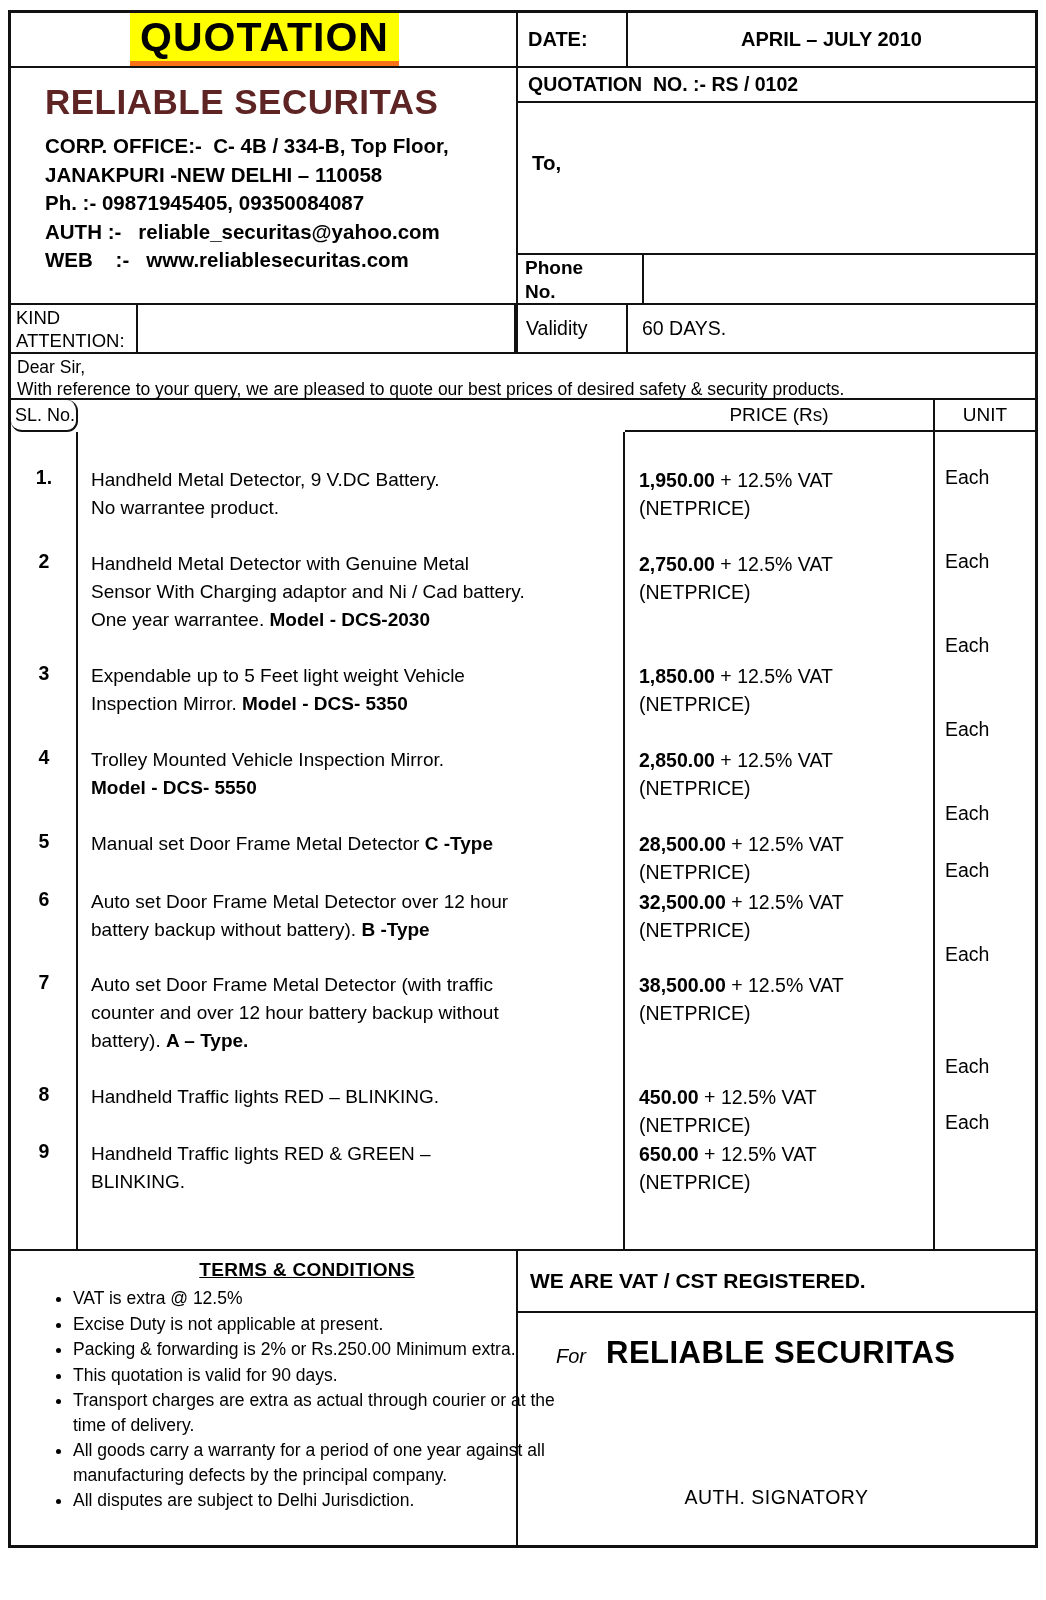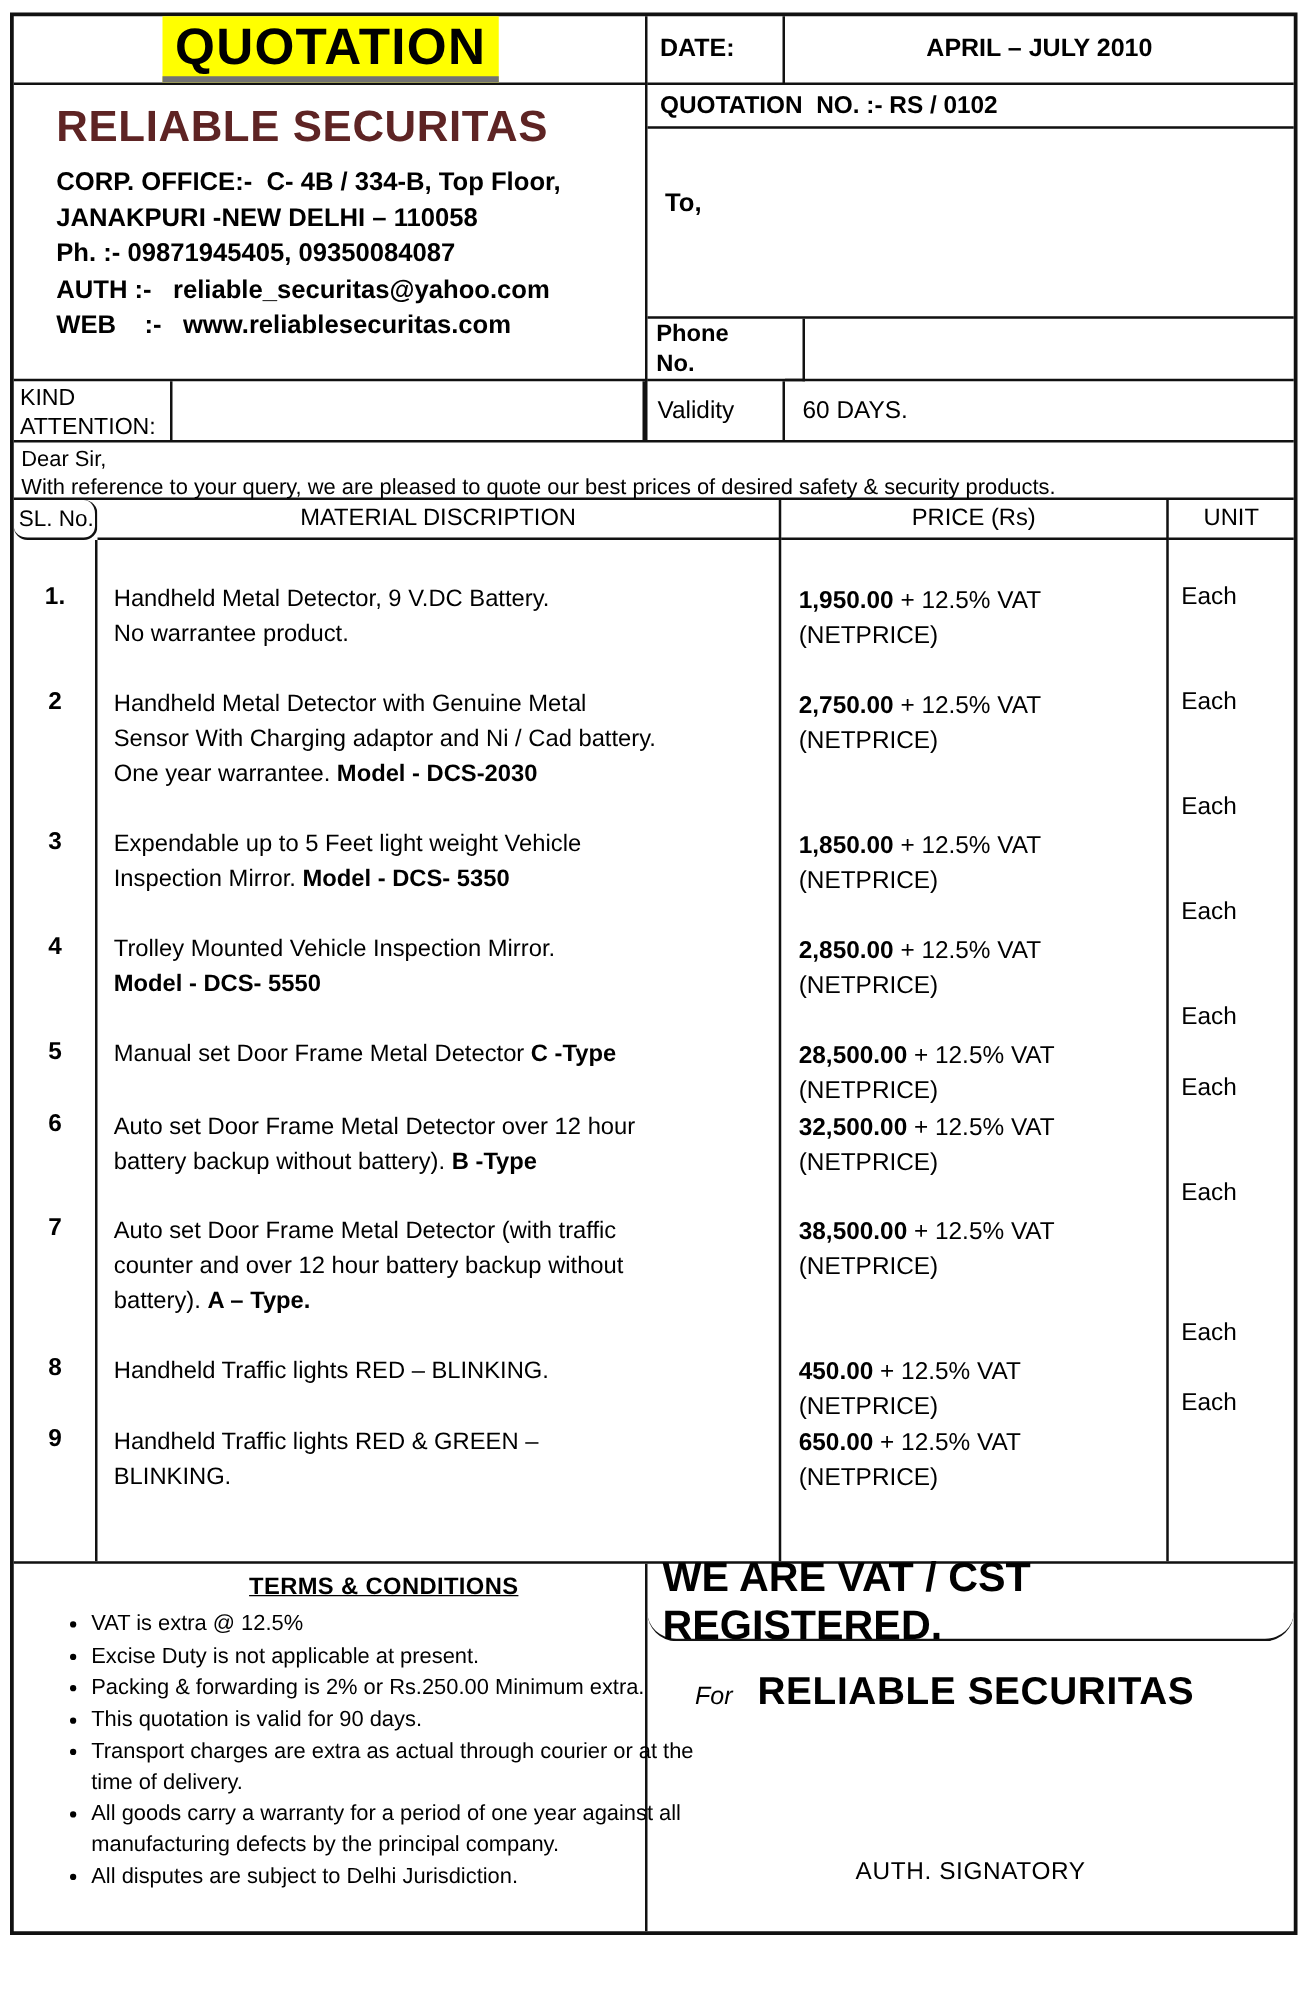--- a/index.html
+++ b/index.html
@@ -20,21 +20,21 @@
   .br { border-right: 2px solid #111; }
   .bb { border-bottom: 2px solid #111; }
   .bt { border-top: 2px solid #111; }
   .vline { position: absolute; width: 2px; background: #111; }
 
   
   .q-title-cell { left:0; top:0; width:507px; height:55px; display:flex; align-items:center; justify-content:center; }
   .q-title {
     font-size: 41px; font-weight: bold; letter-spacing: 1px;
     background: #ffff00; padding: 1px 10px 0 10px;
-    border-bottom: 5px solid #737373;
+    border-bottom: 5px solid #f97316;
   }
   .date-label-cell { left:507px; top:0; width:110px; height:55px; display:flex; align-items:center; padding-left:10px; font-weight:bold; font-size:20px; }
   .date-value-cell { left:617px; top:0; width:407px; height:55px; display:flex; align-items:center; justify-content:center; font-weight:bold; font-size:20px; }
 
   
   .company-cell { left:0; top:55px; width:507px; height:237px; padding:14px 0 0 34px; }
   .company-name { font-size:35px; font-weight:bold; letter-spacing:0.5px; color:#5e2424; margin-bottom:10px; }
   .company-line { font-size:20.5px; font-weight:bold; line-height:28.5px; white-space:pre; }
 
   
@@ -67,21 +67,21 @@
   .desc-bold { white-space:pre-line; font-weight:bold; }
   .row-price{ position:absolute; left:628px; width:292px; font-size:19.5px; line-height:28px; }
   .amount { font-weight:bold; }
   .row-unit { position:absolute; left:934px; width:85px;  font-size:19.5px; }
 
   
   .terms-cell { left:0; top:1238px; width:592px; height:294px; padding-top:8px; }
   .terms-title { text-align:center; font-size:19px; font-weight:bold; text-decoration:underline; margin-bottom:5px; letter-spacing:0.3px; }
   .terms-list { list-style:disc; padding-left:62px; padding-right:28px; }
   .terms-list li { font-size:17.5px; line-height:24.5px; margin-bottom:1px; }
-  .vat-reg-cell { left:507px; top:1238px; width:517px; height:62px; display:flex; align-items:center; padding-left:12px; font-weight:bold; font-size:33px;border-radius:23px; }
+  .vat-reg-cell { left:507px; top:1238px; width:517px; height:62px; display:flex; align-items:center; padding-left:12px; font-weight:bold; font-size:21px; }
   .sign-cell { left:507px; top:1300px; width:517px; height:232px; }
   .for-line { padding:22px 0 0 38px; display:flex; align-items:baseline; gap:20px; }
   .for-label { font-style:italic; font-size:20px; }
   .sign-company { font-weight:bold; font-size:31px; letter-spacing:0.5px; }
   .auth { position:absolute; bottom:36px; left:0; width:100%; text-align:center; font-size:19.5px; letter-spacing:0.5px; }
 </style>
 </head>
 <body>
 
 <div class="doc">
@@ -116,21 +116,20 @@
   <div class="cell attention-value-cell br"></div>
   <div class="cell validity-label-cell br">Validity</div>
   <div class="cell validity-value-cell">60 DAYS.</div>
 
   <div class="cell salutation-cell bt bb">
     <div>Dear Sir,</div>
     <div>With reference to your query, we are pleased to quote our best prices of desired safety &amp; security products.</div>
   </div>
 
   <div class="cell th th-sl br bb">SL. No.</div>
-  <div class="cell th th-desc br bb">MATERIAL DISCRIPTION</div>
   <div class="cell th th-price br bb">PRICE (Rs)</div>
   <div class="cell th th-unit bb">UNIT</div>
 
   <div class="table-body bb">
     <div class="vline" style="left:65px; top:0; height:100%;"></div>
     <div class="vline" style="left:612px; top:0; height:100%;"></div>
     <div class="vline" style="left:922px; top:0; height:100%;"></div>
 
     <div class="row-sl" style="top:34px">1.</div>
     <div class="row-desc" style="top:34px"><span class="desc-text">Handheld Metal Detector, 9 V.DC Battery.

